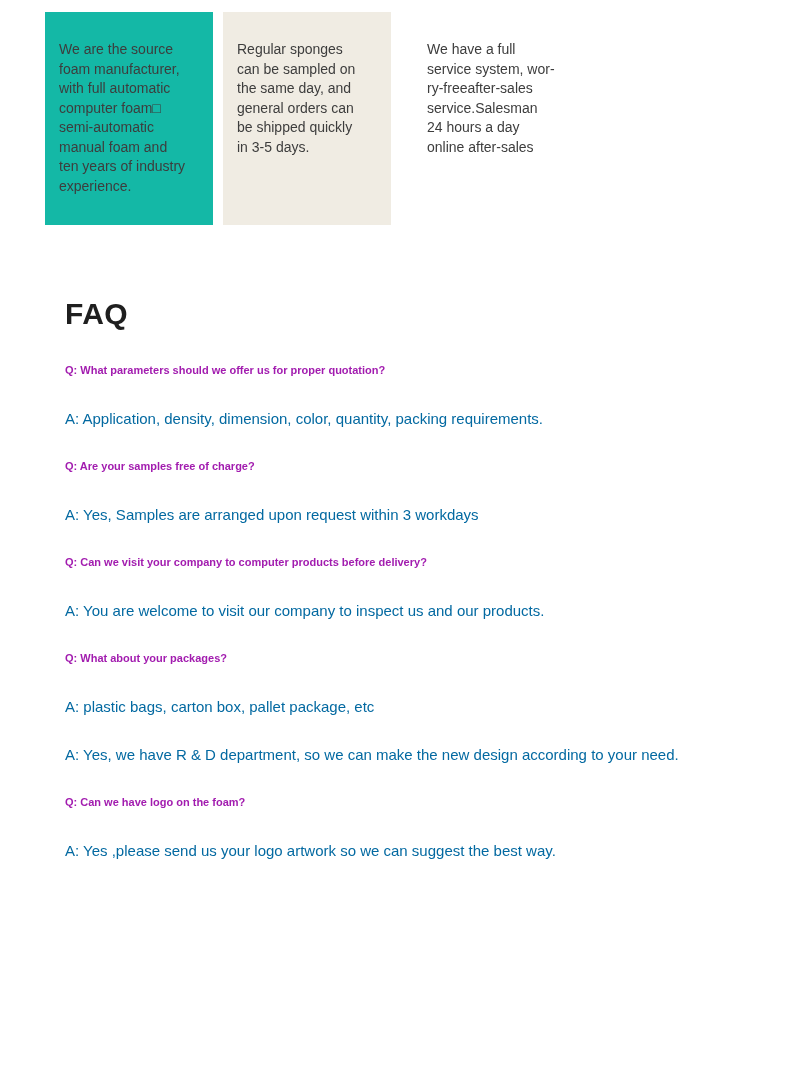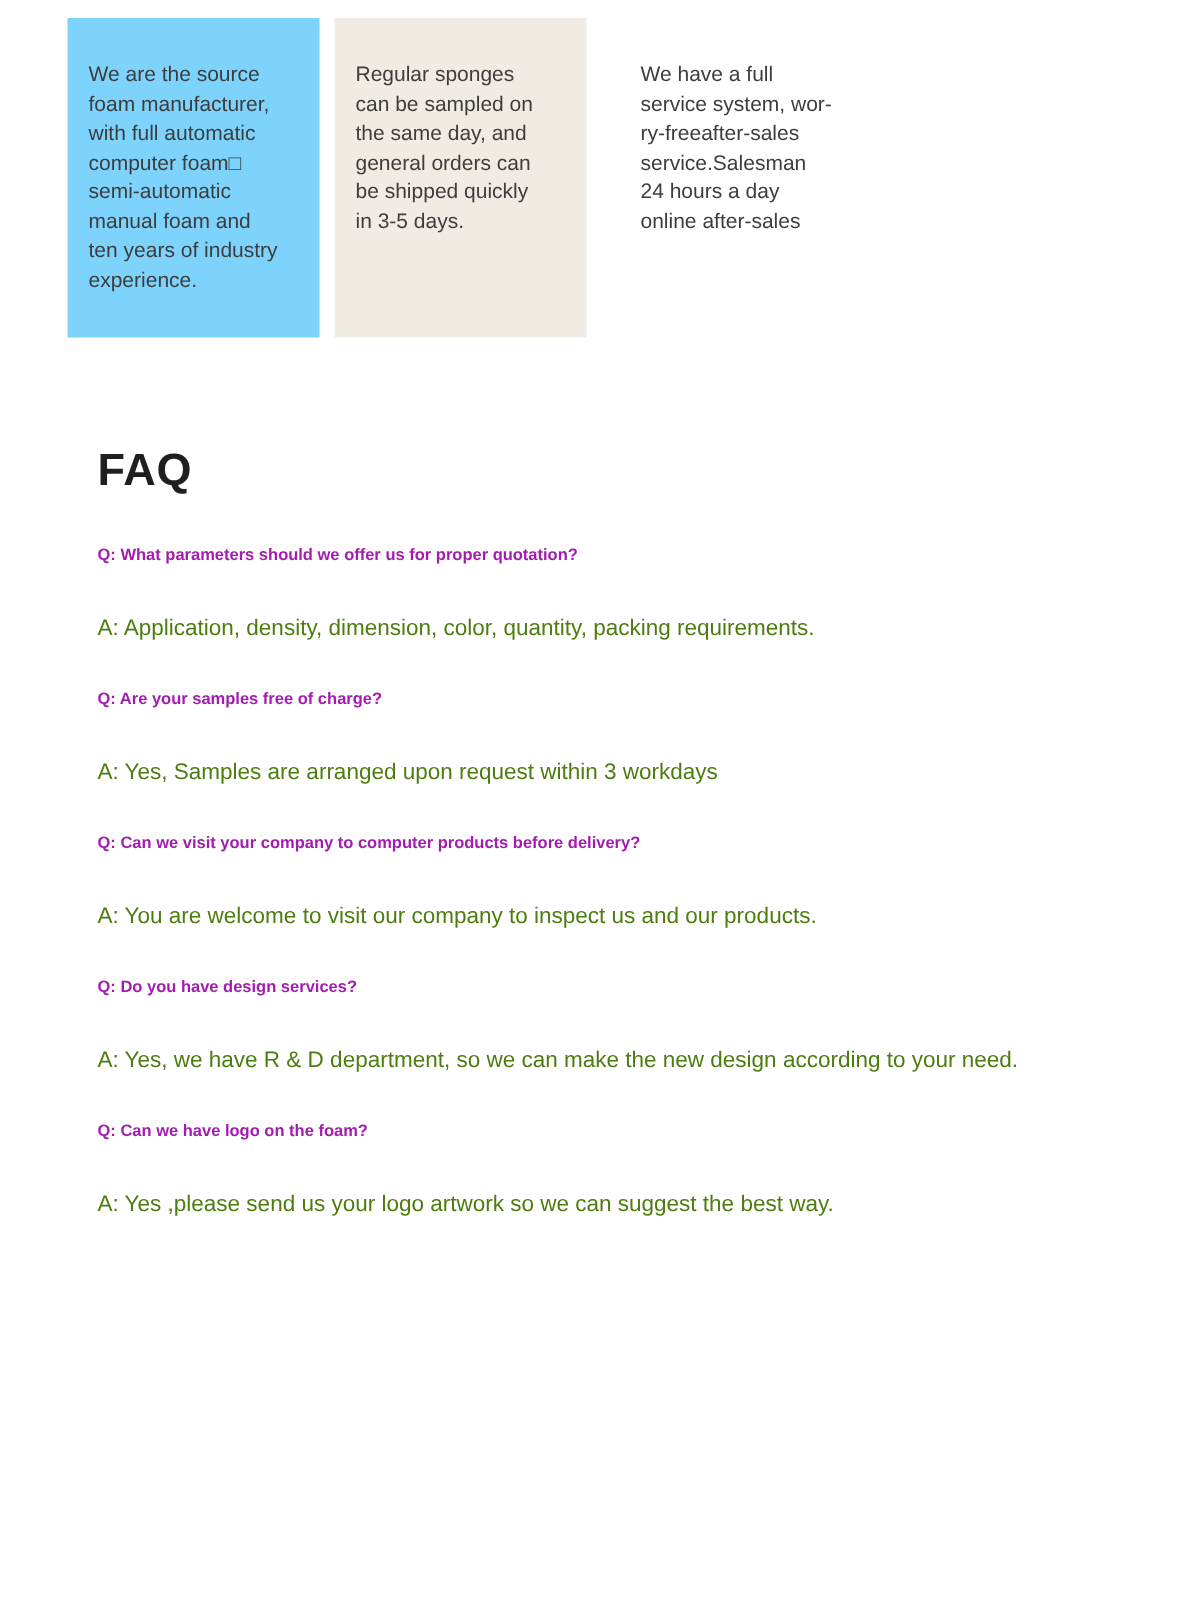--- a/index.html
+++ b/index.html
@@ -57,33 +57,33 @@
     font-size: 11px;
     font-weight: bold;
     color: #a21caf;
     line-height: 19px;
     margin-bottom: 29px;
     white-space: pre-line;
   }
   .qa .a {
     font-size: 15px;
     font-weight: normal;
-    color: #4d7c0f;
+    color: #0369a1;
     line-height: 19px;
     margin-bottom: 29px;
     white-space: pre-line;
   }
 </style>
 </head>
 <body>
 
 <div class="page">
 
   <section class="features">
-    <div class="card highlight" style="background: #7dd3fc;">
+    <div class="card highlight" style="background: #14b8a6;">
       <p class="card-text">We are the source
 foam manufacturer,
 with full automatic
 computer foam□
 semi-automatic
 manual foam and
 ten years of industry
 experience.</p>
     </div>
     <div class="card highlight" style="background: rgb(240, 236, 227);">
@@ -116,23 +116,26 @@
     <div class="qa">
       <p class="q">Q: Are your samples free of charge?</p>
       <p class="a">A: Yes, Samples are arranged upon request within 3 workdays</p>
     </div>
 
     <div class="qa">
       <p class="q">Q: Can we visit your company to computer products before delivery?</p>
       <p class="a">A: You are welcome to visit our company to inspect us and our products.</p>
     </div>
 
+    <div class="qa">
+      <p class="q">Q: What about your packages?</p>
+      <p class="a">A: plastic bags, carton box, pallet package, etc</p>
+    </div>
 
     <div class="qa">
-      <p class="q">Q: Do you have design services?</p>
       <p class="a">A: Yes, we have R &amp; D department, so we can make the new design according to your need.</p>
     </div>
 
     <div class="qa">
       <p class="q">Q: Can we have logo on the foam?</p>
       <p class="a">A: Yes ,please send us your logo artwork so we can suggest the best way.</p>
     </div>
   </section>
 
 </div>

